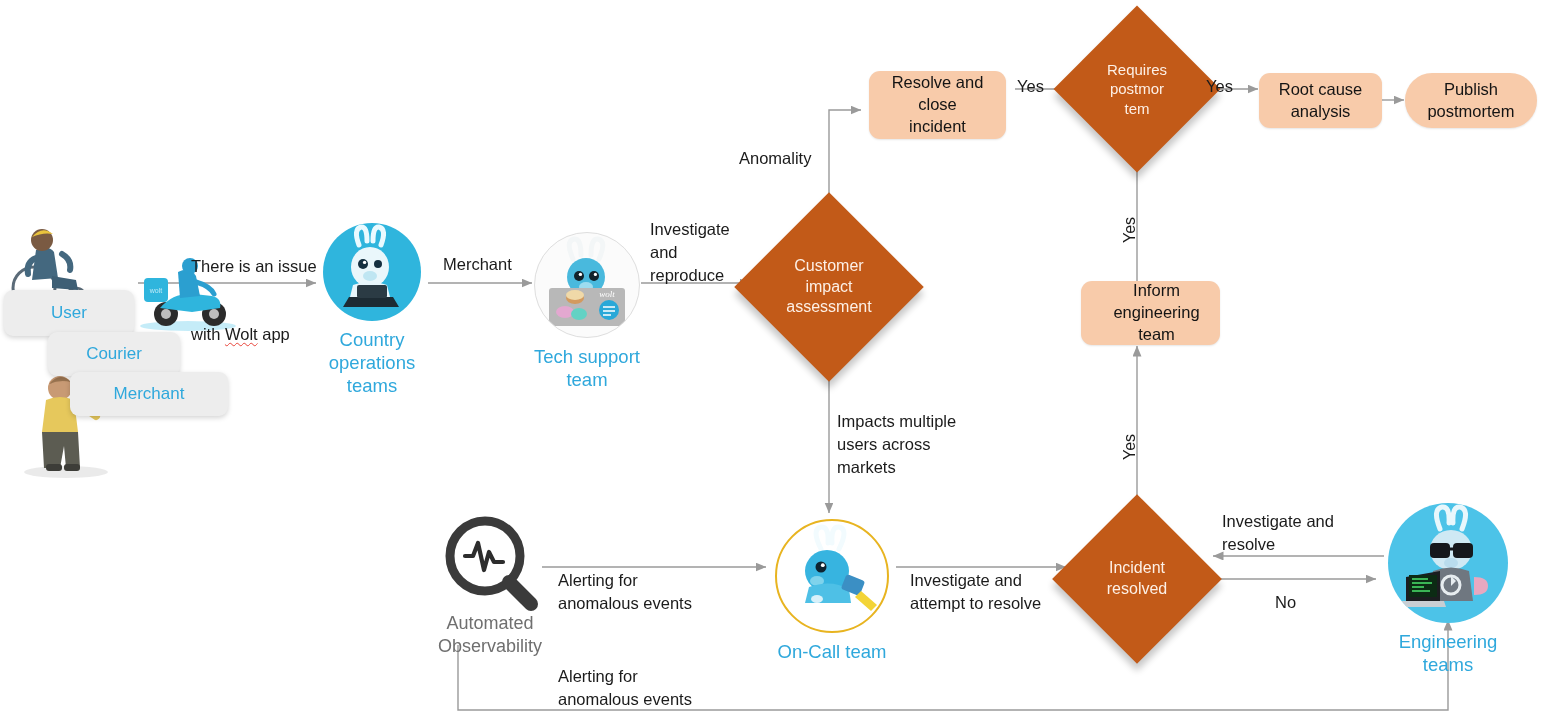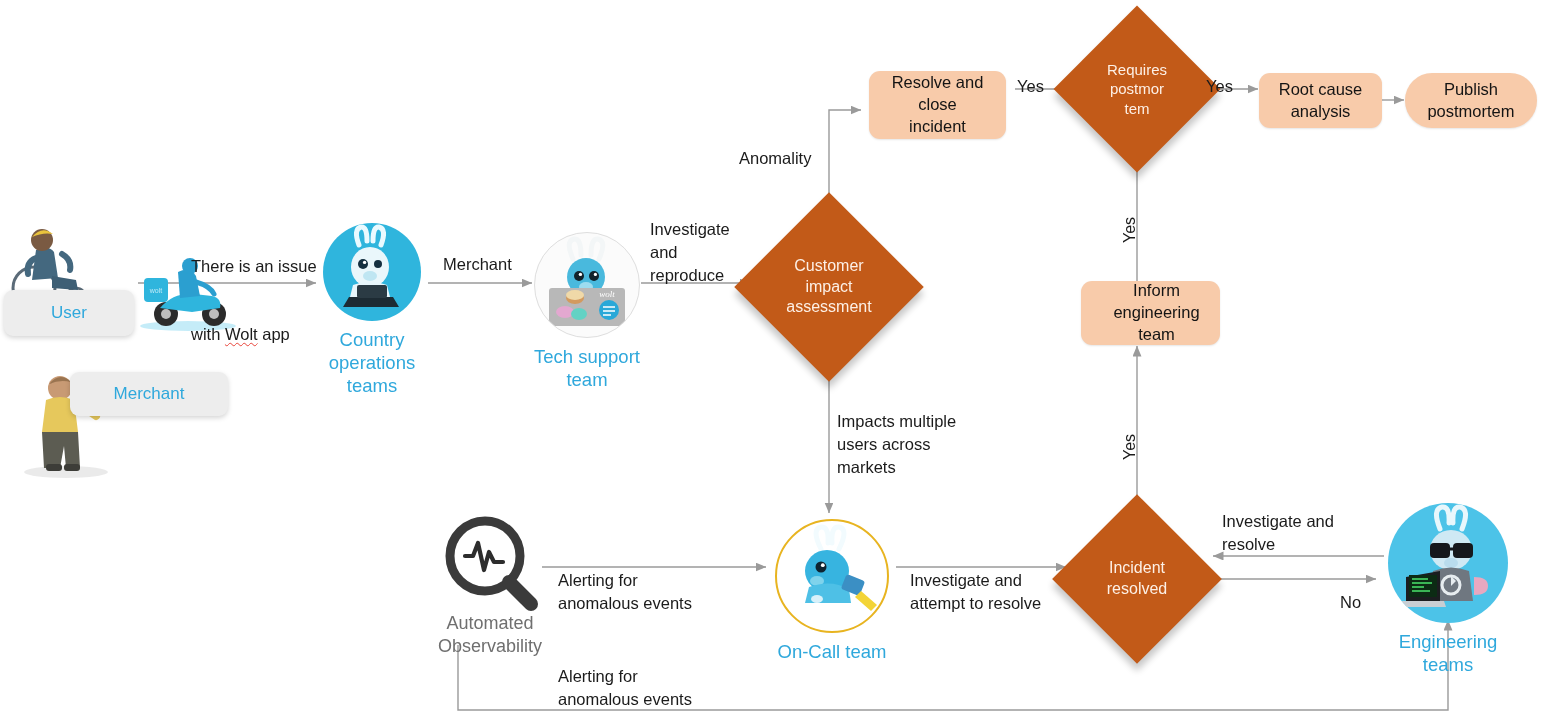--- a/index.html
+++ b/index.html
@@ -184,20 +184,23 @@
     <path d="M30,52 q14,-16 34,-14 l18,2 q10,2 8,12 l-28,4 z" fill="#2fb5dd"></path>
     <rect x="14" y="22" width="24" height="24" rx="4" fill="#2fb5dd"></rect>
     <text x="26" y="37" font-size="7" fill="#bfeaf7" text-anchor="middle" font-family="sans-serif">wolt</text>
     <path d="M48,16 q12,-6 18,4 l4,20 -20,2 z" fill="#2b9fd0"></path>
     <circle cx="60" cy="10" r="8" fill="#2b9fd0"></circle>
     <path d="M66,26 q14,4 18,12" stroke="#2b9fd0" stroke-width="5" fill="none" stroke-linecap="round"></path>
   </svg>
 
   <div class="pcard" style="left:4px;top:290px;width:130px;height:46px;text-align:center;">
     <span>User</span>
+  </div>
+  <div class="pcard" style="left:48px;top:332px;width:132px;height:44px;">
+    <span>Courier</span>
   </div>
   <div class="pcard" style="left:70px;top:372px;width:158px;height:44px;">
     <span>Merchant</span>
   </div>
 
   <div class="lbl" style="left:191px;top:232px;">
     <div>There is an issue</div>
     <div>
       <span>with </span><span class="squiggle">Wolt</span><span> app</span>
     </div>
@@ -339,21 +342,21 @@
 attempt to resolve</div>
 
   <div class="diamond" style="left:1077px;top:519px;width:120px;height:120px;">
     <div class="shape"></div>
     <div class="txt">Incident
 resolved</div>
   </div>
 
   <div class="lbl" style="left:1222px;top:510px;width:180px;">Investigate and
 resolve</div>
-  <div class="lbl" style="left:1340px;top:591px;">No</div>
+  <div class="lbl" style="left:1275px;top:591px;">No</div>
 
   <div class="actor" style="left:1386px;top:503px;width:124px;">
     <div class="ring" style="width:120px;height:120px;background:#4cc3e8;">
       <svg width="120" height="120" viewBox="0 0 120 120">
         <path d="M52,26 q-8,-20 2,-22 q8,-1 7,16" stroke="#e8f7fc" stroke-width="5" fill="none" stroke-linecap="round"></path>
         <path d="M74,26 q8,-20 -2,-22 q-8,-1 -7,16" stroke="#e8f7fc" stroke-width="5" fill="none" stroke-linecap="round"></path>
         <ellipse cx="63" cy="47" rx="21" ry="20" fill="#cfe9f4"></ellipse>
         <rect x="42" y="40" width="20" height="15" rx="4" fill="#16181c"></rect>
         <rect x="65" y="40" width="20" height="15" rx="4" fill="#16181c"></rect>
         <path d="M62,46 h3" stroke="#16181c" stroke-width="3"></path>

